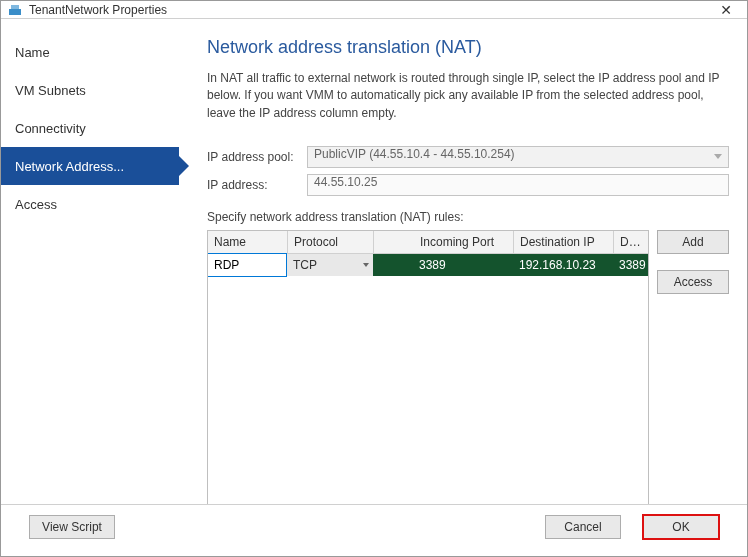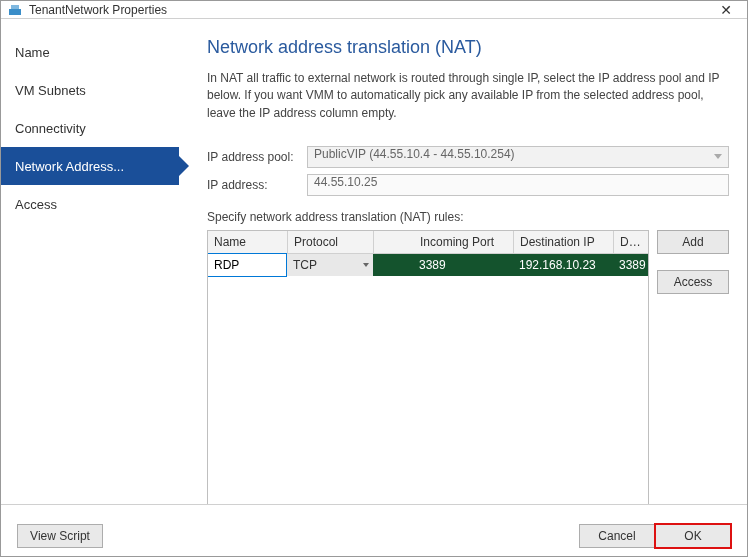--- a/index.html
+++ b/index.html
@@ -172,23 +172,23 @@
     background:#e9e9e9;
     font-size:12px;
     color:#333;
     display:flex;align-items:center;justify-content:center;
     cursor:default;
   }
   .footer {
     height:44px;
     border-top:1px solid #d0d0d0;
     display:flex;
-    align-items:flex-end;
-    padding:0 16px;
-    gap:0;
+    align-items:center;
+    padding:0 28px;
+    gap:22px;
   }
   .footer-spacer{flex:1;}
   .footer .btn { width:76px; }
   .ok-highlight { outline:2px solid #d11; outline-offset:-1px; }
 </style>
 </head>
 <body>
 
 <div class="titlebar">
   <span class="title-icon">

